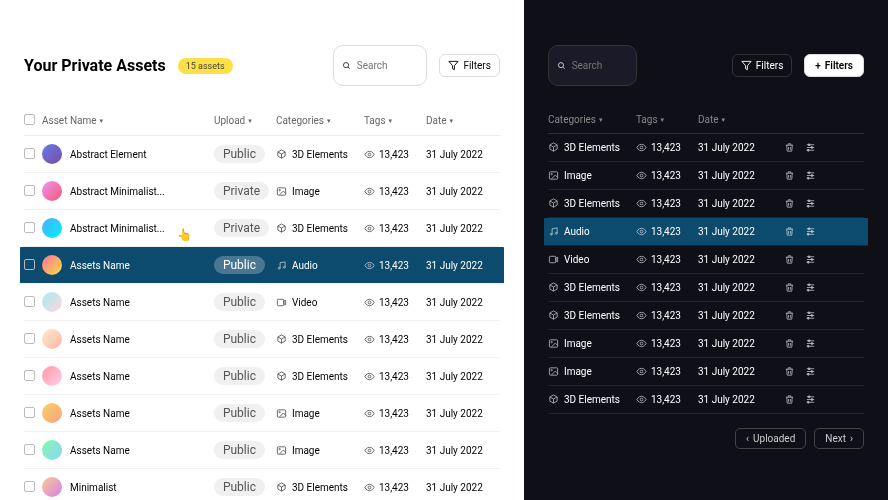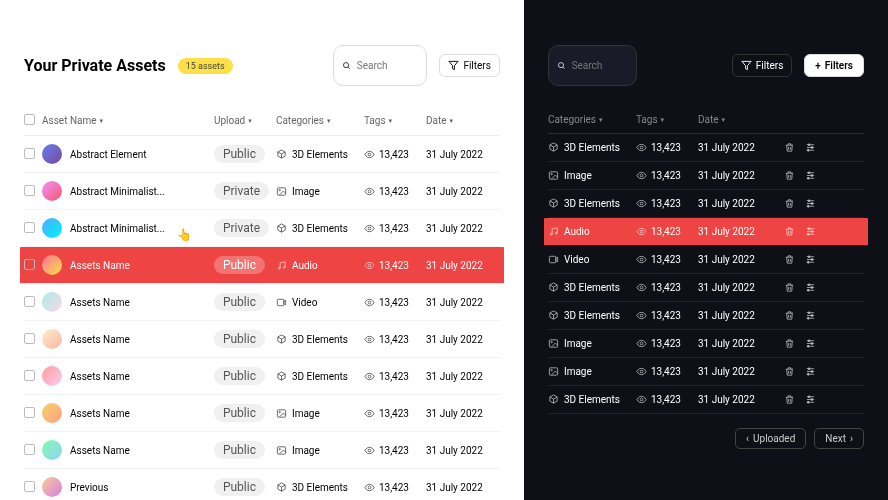--- a/index.html
+++ b/index.html
@@ -23,21 +23,21 @@
 .dark .thead{border-color:#2a2a38;color:#888}
 .col-ck{width:18px}
 .col-name{flex:1.4;display:flex;align-items:center;gap:8px}
 .col-st{width:62px}
 .col-cat{width:88px;display:flex;align-items:center;gap:5px}
 .col-tag{width:62px;display:flex;align-items:center;gap:4px}
 .col-dt{width:74px}
 .col-act{width:44px;display:flex;gap:10px;justify-content:flex-end}
 .row{display:flex;align-items:center;padding:8px 0;border-bottom:1px solid #f2f2f2}
 .dark .row{border-color:#222230}
-.row.sel{background:#ef4444;color:#fff;border-radius:1px;margin:0 -4px;padding:8px 4px}
+.row.sel{background:#0c4a6e;color:#fff;border-radius:1px;margin:0 -4px;padding:8px 4px}
 .row.sel .pill{background:rgba(255,255,255,.25);color:#fff}
 .ck{width:11px;height:11px;border:1px solid #bbb;border-radius:2px;display:inline-block}
 .av{width:20px;height:20px;border-radius:50%;display:inline-block;flex-shrink:0}
 .pill{background:#f0f0f0;padding:2px 9px;border-radius:9px;font-size:12px;color:#555;display:inline-block}
 .hlink{display:flex;align-items:center;gap:3px;cursor:pointer}
 .chev{font-size:7px}
 .eye{opacity:.6}
 .ic{width:11px;height:11px;opacity:.7}
 .footer{display:flex;justify-content:space-between;align-items:center;margin-top:14px;font-size:10px;color:#666}
 .dark .footer{color:#888;justify-content:flex-end}
@@ -308,21 +308,21 @@
                 <circle cx="12" cy="12" r="3"></circle>
               </svg></span>
             <span>13,423</span>
           </div>
    <div class="col-dt">31 July 2022</div>
   </div>
         <div class="row">
    <div class="col-ck"><span class="ck"></span></div>
    <div class="col-name">
             <span class="av" style="background:linear-gradient(135deg,#fccb90,#d57eeb)"></span>
-            <span>Previous</span>
+            <span>Minimalist</span>
           </div>
    <div class="col-st"><span class="pill">Public</span></div>
    <div class="col-cat">
             <span class="ic"><svg viewBox="0 0 24 24" fill="none" stroke="currentColor" stroke-width="1.8">
                 <path d="M12 2l8 4.5v9L12 20l-8-4.5v-9z"></path>
                 <path d="M12 20V11"></path>
                 <path d="M4 6.5l8 4.5 8-4.5"></path>
               </svg></span>
             <span>3D Elements</span>
           </div>

